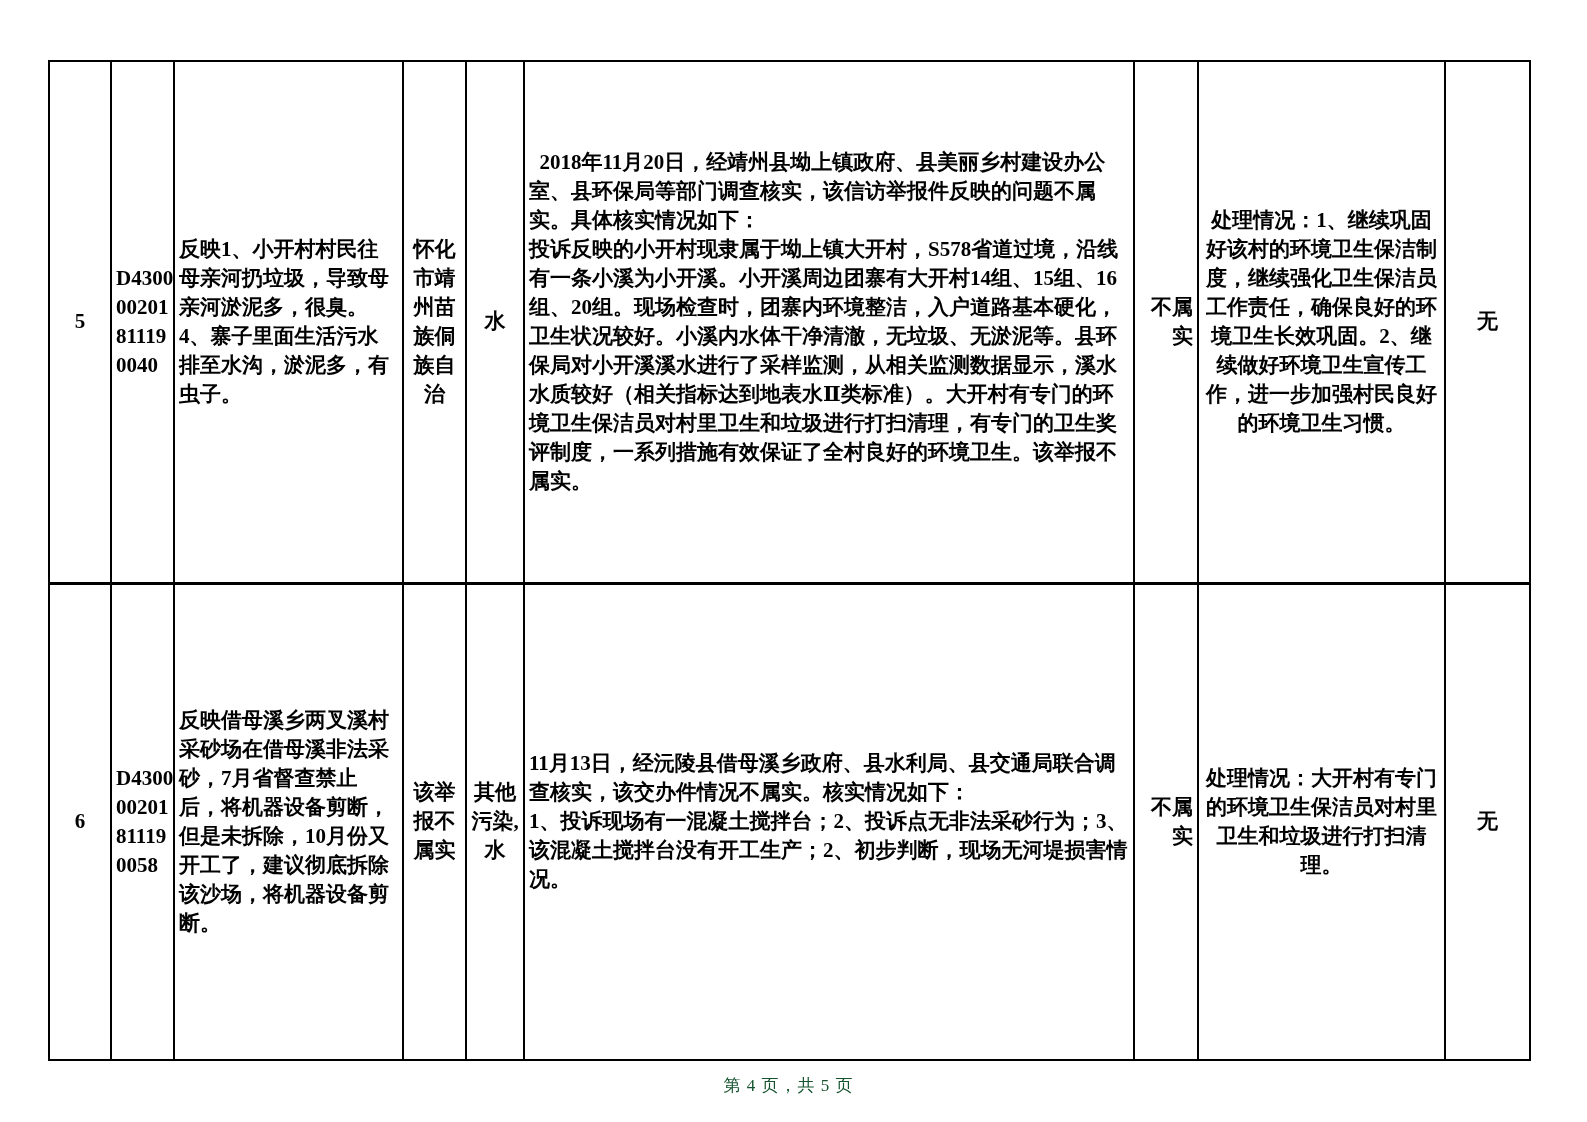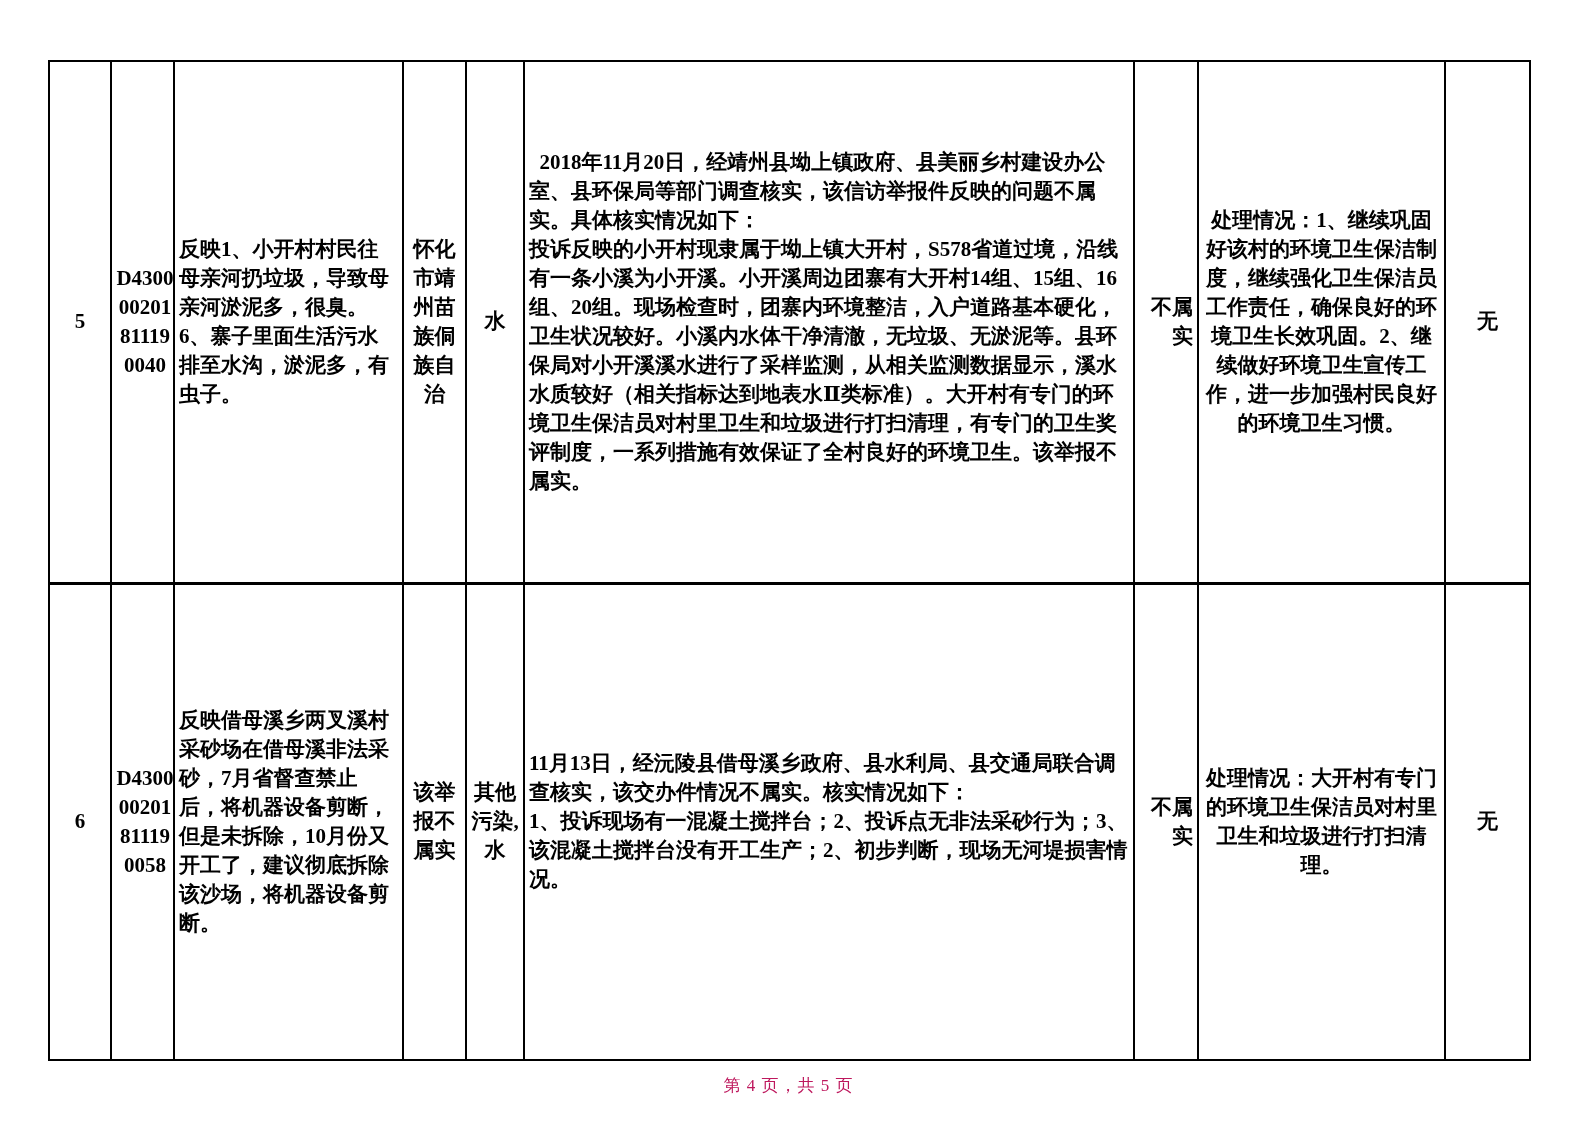--- a/index.html
+++ b/index.html
@@ -34,38 +34,38 @@
     line-height: 29px;
     font-weight: 700;
     padding: 4px;
     overflow: hidden;
   }
   tr.row-top { height: 522px; }
   tr.row-bottom { height: 477px; }
   tr.row-top td { border-bottom-width: 3px; }
 
   td.c-no      { text-align: center; }
-  td.c-id      { text-align: center; line-height: 30px; }
+  td.c-id      { line-height: 30px; }
   td.c-id .wrapbox { width: 58px; margin: 0 auto; word-break: break-all; }
   td.c-complaint { text-align: left; padding: 0 6px 0 5px; line-height: 30px; }
   td.c-region  { text-align: center; line-height: 30px; padding: 0 8px; margin-top: 41px; }
   td.c-type    { text-align: center; line-height: 30px; padding: 0 6px; line-break: strict; }
   td.c-verify  { text-align: left; padding: 0 8px 0 5px; white-space: pre-wrap; }
   td.c-valid   { text-align: right; padding: 0 4px; }
   td.c-handle  { text-align: center; padding: 0 8px 0 6px; white-space: pre-wrap; }
   td.c-account { text-align: center; }
 
   .footer {
     position: absolute;
     left: 48px;
     top: 1074px;
     width: 1481px;
     text-align: center;
     font-size: 17px;
-    color: #be185d;
+    color: #14532d;
     font-weight: 400;
     letter-spacing: 1px;
   }
 </style>
 </head>
 <body>
 
 <div class="sheet">
 
   <table class="report">
@@ -79,21 +79,21 @@
       <col style="width:64px">
       <col style="width:247px">
       <col style="width:85px">
     </colgroup>
     <tbody>
         <tr class="row-top">
       <td class="c-no">5</td>
       <td class="c-id">
             <div class="wrapbox">D430000201811190040</div>
           </td>
-      <td class="c-complaint">反映1、小开村村民往母亲河扔垃圾，导致母亲河淤泥多，很臭。6、寨子里面生活污水排至水沟，淤泥多，有虫子。</td>
+      <td class="c-complaint">反映1、小开村村民往母亲河扔垃圾，导致母亲河淤泥多，很臭。4、寨子里面生活污水排至水沟，淤泥多，有虫子。</td>
       <td class="c-region">怀化市靖州苗族侗族自治</td>
       <td class="c-type">水</td>
       <td class="c-verify">  2018年11月20日，经靖州县坳上镇政府、县美丽乡村建设办公室、县环保局等部门调查核实，该信访举报件反映的问题不属实。具体核实情况如下：
 投诉反映的小开村现隶属于坳上镇大开村，S578省道过境，沿线有一条小溪为小开溪。小开溪周边团寨有大开村14组、15组、16组、20组。现场检查时，团寨内环境整洁，入户道路基本硬化，卫生状况较好。小溪内水体干净清澈，无垃圾、无淤泥等。县环保局对小开溪溪水进行了采样监测，从相关监测数据显示，溪水水质较好（相关指标达到地表水Ⅱ类标准）。大开村有专门的环境卫生保洁员对村里卫生和垃圾进行打扫清理，有专门的卫生奖评制度，一系列措施有效保证了全村良好的环境卫生。该举报不属实。</td>
       <td class="c-valid">不属实</td>
       <td class="c-handle">处理情况：1、继续巩固好该村的环境卫生保洁制度，继续强化卫生保洁员工作责任，确保良好的环境卫生长效巩固。2、继续做好环境卫生宣传工作，进一步加强村民良好的环境卫生习惯。</td>
       <td class="c-account">无</td>
     </tr>
     <tr class="row-bottom">
       <td class="c-no">6</td>

